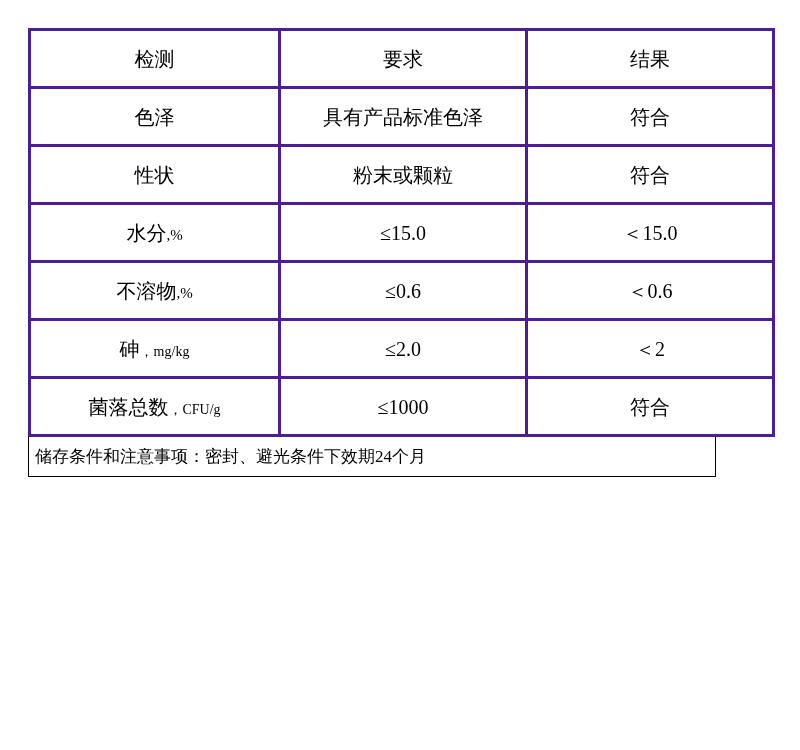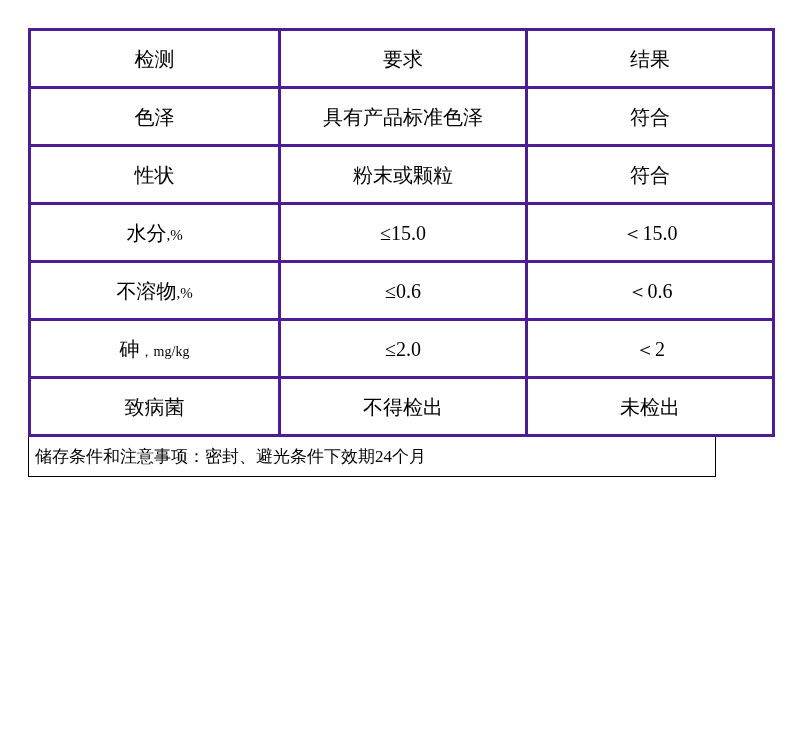--- a/index.html
+++ b/index.html
@@ -105,24 +105,24 @@
       </tr>
 
       <tr>
         <td><span>砷</span><span class="unit-sm">，mg/kg</span></td>
         <td>≤2.0</td>
         <td>＜2</td>
       </tr>
 
 
 
+      <tr>
+        <td><span>菌落总数</span><span class="unit-sm">，CFU/g</span></td>
+        <td>≤1000</td>
+        <td>符合</td>
+      </tr>
 
-      <tr>
-        <td><span>致病菌</span><span class="unit"></span></td>
-        <td>不得检出</td>
-        <td>未检出</td>
-      </tr>
     </tbody>
   </table>
 
   <div class="note-box">储存条件和注意事项：密封、避光条件下效期24个月</div>
 
 </div>
 
 </body></html>

